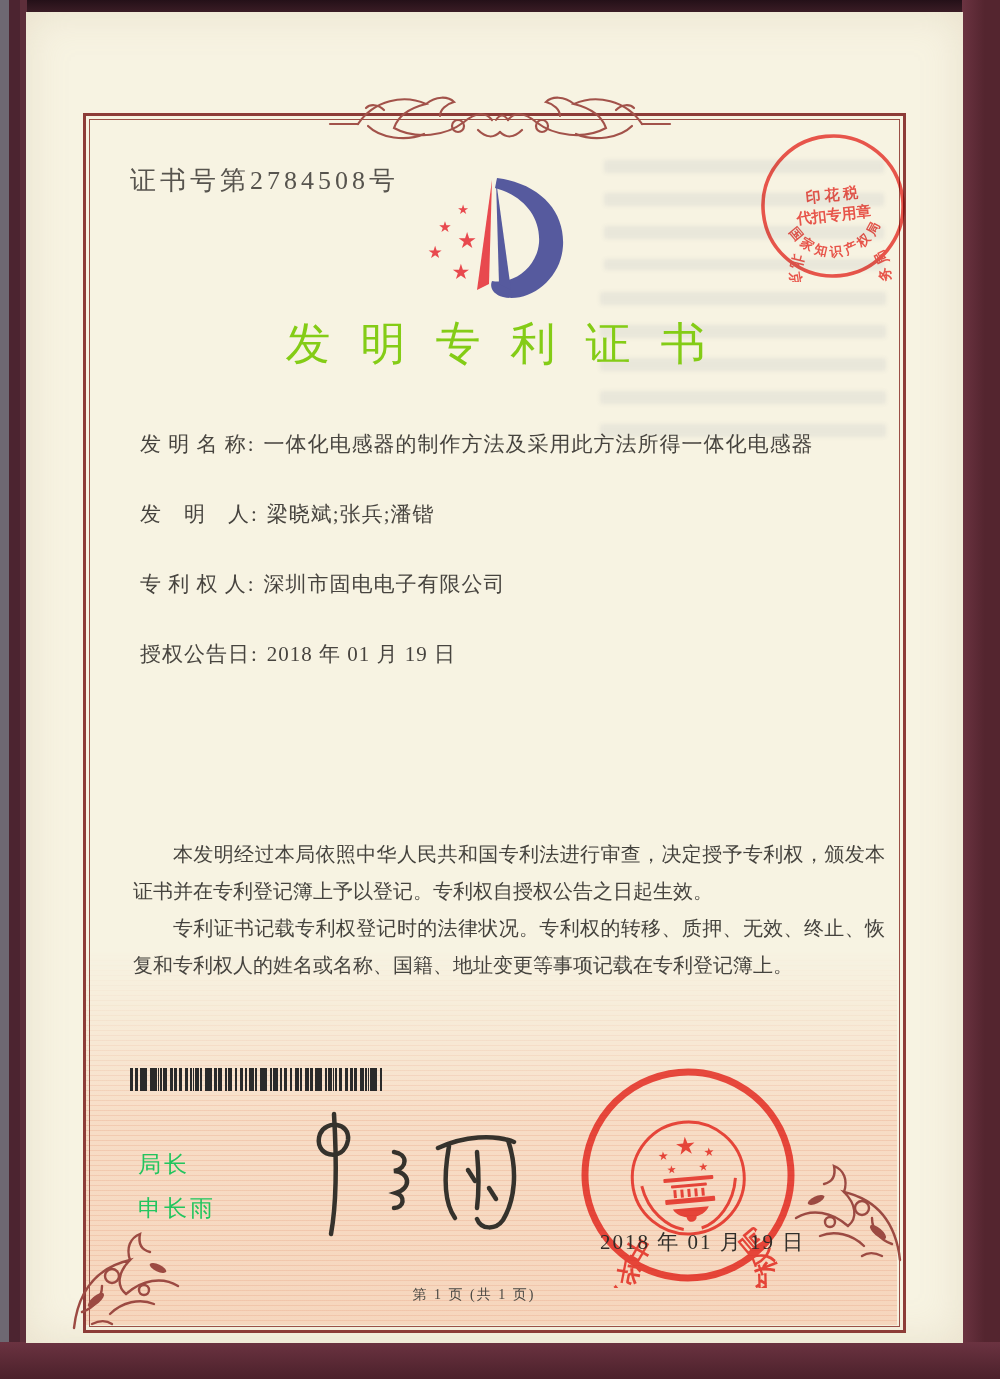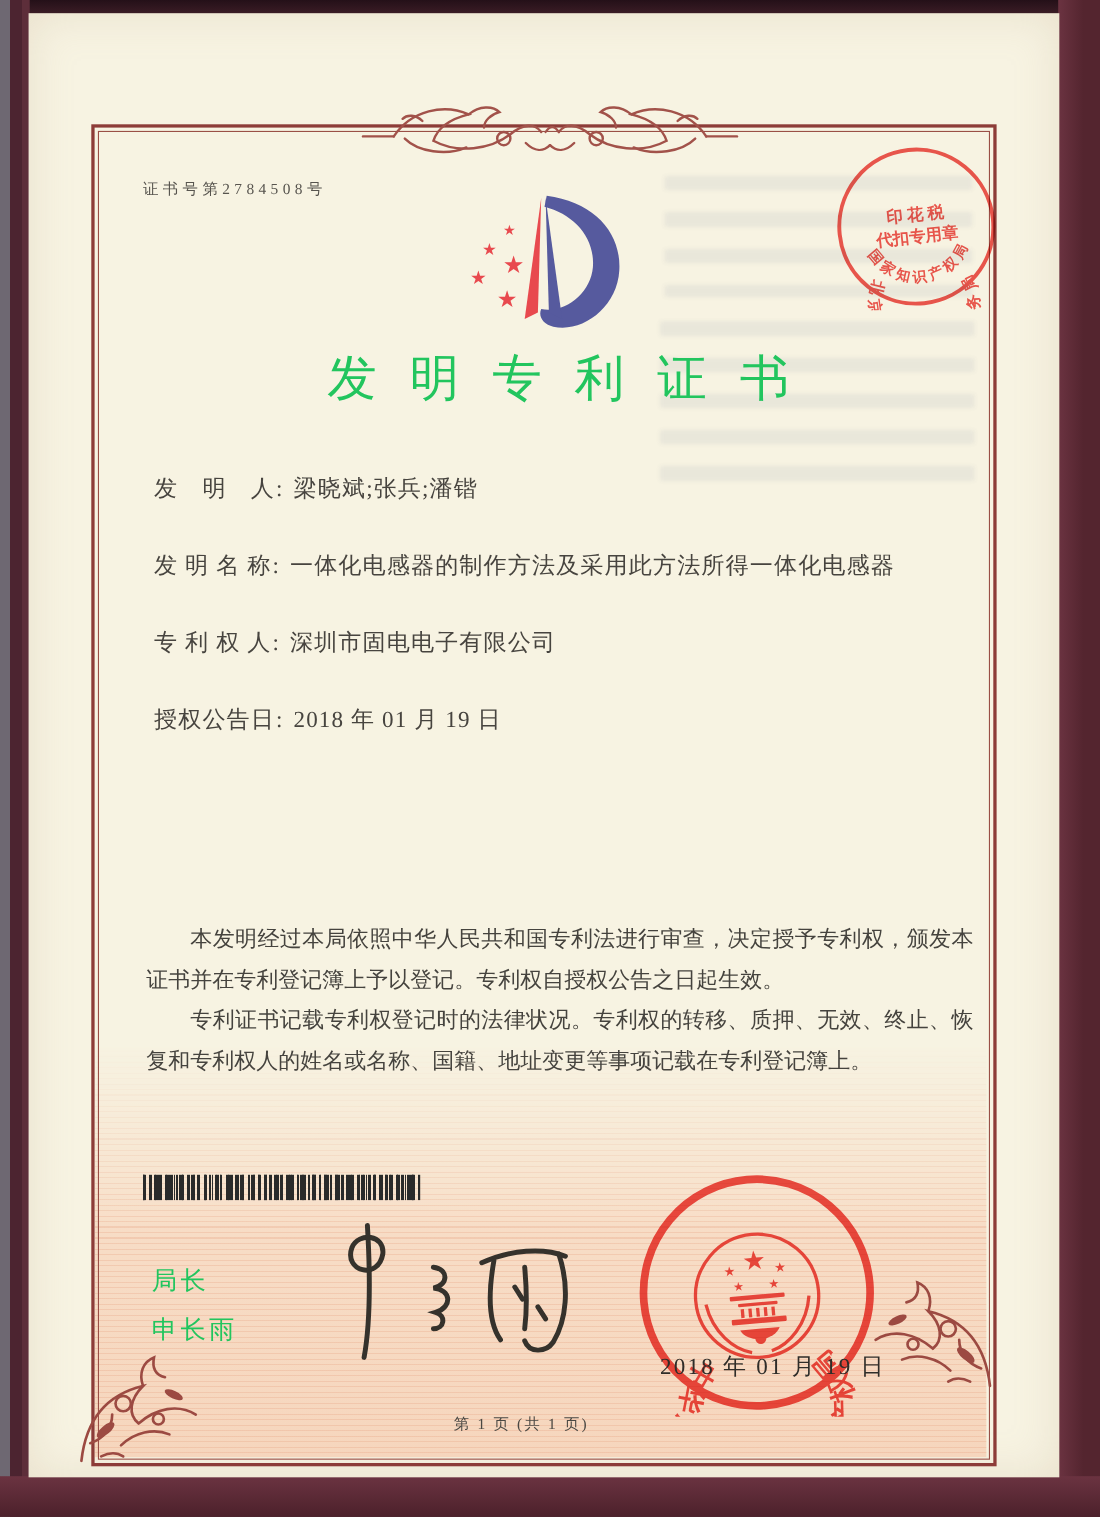--- a/index.html
+++ b/index.html
@@ -22,24 +22,24 @@
              mask-image:linear-gradient(180deg,transparent 0,black 45%);}
   
   .frame{position:absolute;left:83px;top:113px;width:817px;height:1214px;border:3px solid #8d3c38;}
   .frame::before{content:'';position:absolute;inset:3px;border:1px solid #9a4f46;}
   
   .ghost{position:absolute;filter:blur(2px);opacity:.8;
      background:repeating-linear-gradient(180deg, rgba(110,122,150,.13) 0 13px, rgba(0,0,0,0) 13px 33px);}
   .ghost1{left:604px;top:160px;width:280px;height:110px;}
   .ghost2{left:600px;top:292px;width:286px;height:150px;}
 
-  .cert-no{position:absolute;left:130px;top:163px;font-size:14px;letter-spacing:4px;color:#57544e;}
+  .cert-no{position:absolute;left:130px;top:163px;font-size:26px;letter-spacing:4px;color:#57544e;}
   .logo{position:absolute;left:405px;top:166px;width:180px;height:140px;}
   .title{position:absolute;left:84px;top:314px;width:817px;text-align:center;
-         font-size:45px;letter-spacing:30px;padding-left:30px;color:#22c55e;font-weight:500;}
+         font-size:45px;letter-spacing:30px;padding-left:18px;color:#84cc16;font-weight:500;}
 
   .fields{position:absolute;left:140px;top:430px;width:740px;}
   .field{height:70px;font-size:21px;color:#47443f;white-space:nowrap;}
   .f-label{display:inline-block;letter-spacing:1px;}
   .f-colon{display:inline-block;margin:0 10px 0 1px;}
   .f-value{letter-spacing:1px;}
 
   .body-text{position:absolute;left:133px;top:836px;width:752px;font-size:20px;
              line-height:37px;color:#45433e;text-align:justify;}
   .body-text p{margin:0;text-indent:2em;}
@@ -159,24 +159,24 @@
       </text>
       <text x="76" y="70" font-size="15" font-weight="bold" text-anchor="middle">印 花 税</text>
       <text x="76" y="90" font-size="15" font-weight="bold" text-anchor="middle">代扣专用章</text>
     </g>
   </svg>
 
   <div class="title">发明专利证书</div>
 
   <div class="fields">
     <div class="field">
+      <span class="f-label">发 明 名 称</span><span class="f-colon">:</span><span class="f-value">一体化电感器的制作方法及采用此方法所得一体化电感器</span>
+    </div>
+    <div class="field">
       <span class="f-label">发　明　人</span><span class="f-colon">:</span><span class="f-value">梁晓斌;张兵;潘锴</span>
-    </div>
-    <div class="field">
-      <span class="f-label">发 明 名 称</span><span class="f-colon">:</span><span class="f-value">一体化电感器的制作方法及采用此方法所得一体化电感器</span>
     </div>
     <div class="field">
       <span class="f-label">专 利 权 人</span><span class="f-colon">:</span><span class="f-value">深圳市固电电子有限公司</span>
     </div>
     <div class="field">
       <span class="f-label">授权公告日</span><span class="f-colon">:</span><span class="f-value">2018 年 01 月 19 日</span>
     </div>
   </div>
 
   <div class="body-text">

